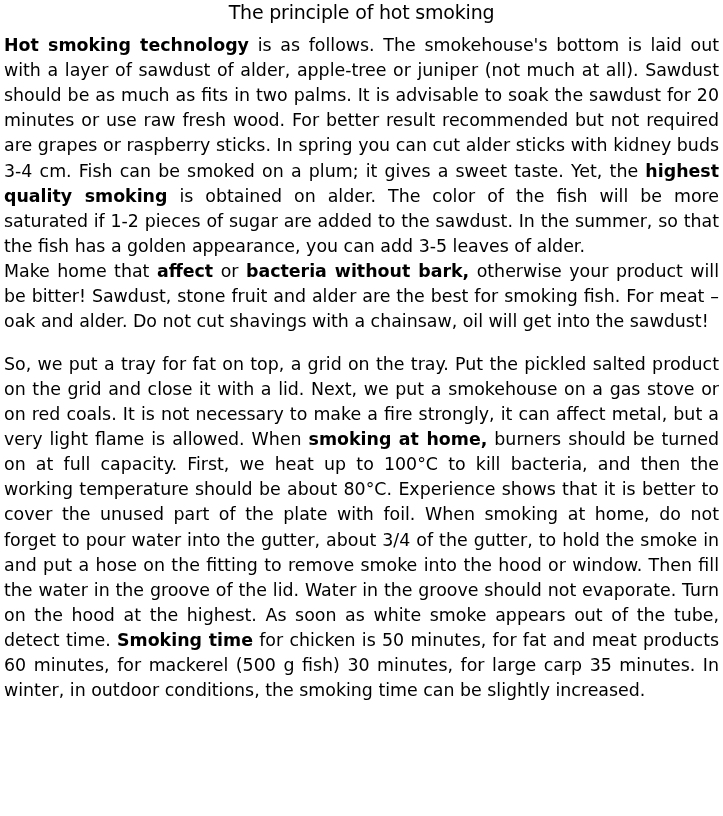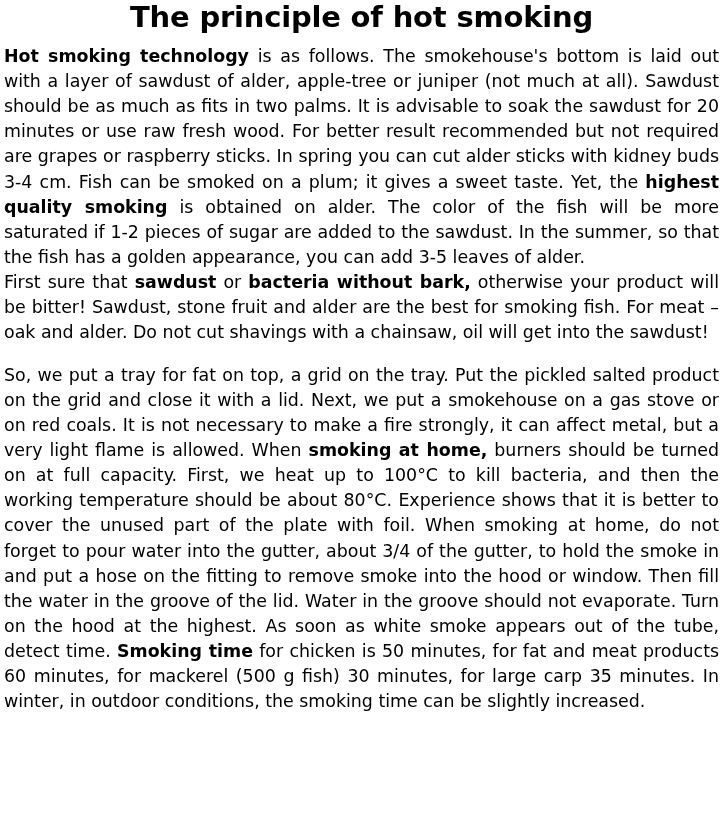--- a/index.html
+++ b/index.html
@@ -14,22 +14,22 @@
     color: #000000;
     overflow: hidden;
   }
   .page {
     width: 723px;
     height: 816px;
     box-sizing: border-box;
     padding: 0 4px;
   }
   .doc-title {
-    font-size: 29px;
-    font-weight: bold;
+    font-size: 19px;
+    font-weight: normal;
     text-align: center;
     margin: 2px 0 10px 0;
     line-height: 1.1;
     letter-spacing: -0.2px;
   }
   .para {
     font-size: 17.4px;
     line-height: 1.445;
     text-align: justify;
     text-justify: inter-word;
@@ -45,16 +45,16 @@
     font-weight: bold;
   }
 </style>
 </head>
 <body>
 
 <div class="page">
   <h1 class="doc-title">The principle of hot smoking</h1>
   <div id="body-container">
       <p class="para"><span class="b">Hot smoking technology</span><span> is as follows. The smokehouse's bottom is laid out with a layer of sawdust of alder, apple-tree or juniper (not much at all). Sawdust should be as much as fits in two palms. It is advisable to soak the sawdust for 20 minutes or use raw fresh wood. For better result recommended but not required are grapes or raspberry sticks. In spring you can cut alder sticks with kidney buds 3-4 cm. Fish can be smoked on a plum; it gives a sweet taste. Yet, the </span><span class="b">highest quality smoking</span><span> is obtained on alder. The color of the fish will be more saturated if 1-2 pieces of sugar are added to the sawdust. In the summer, so that the fish has a golden appearance, you can add 3-5 leaves of alder.</span></p>
-      <p class="para"><span>First sure that </span><span class="b">sawdust</span><span> or </span><span class="b">bacteria without bark,</span><span> otherwise your product will be bitter! Sawdust, stone fruit and alder are the best for smoking fish. For meat – oak and alder. Do not cut shavings with a chainsaw, oil will get into the sawdust!</span></p>
+      <p class="para"><span>Make home that </span><span class="b">affect</span><span> or </span><span class="b">bacteria without bark,</span><span> otherwise your product will be bitter! Sawdust, stone fruit and alder are the best for smoking fish. For meat – oak and alder. Do not cut shavings with a chainsaw, oil will get into the sawdust!</span></p>
       <p class="para spaced"><span>So, we put a tray for fat on top, a grid on the tray. Put the pickled salted product on the grid and close it with a lid. Next, we put a smokehouse on a gas stove or on red coals. It is not necessary to make a fire strongly, it can affect metal, but a very light flame is allowed. When </span><span class="b">smoking at home,</span><span> burners should be turned on at full capacity. First, we heat up to 100°C to kill bacteria, and then the working temperature should be about 80°C. Experience shows that it is better to cover the unused part of the plate with foil. When smoking at home, do not forget to pour water into the gutter, about 3/4 of the gutter, to hold the smoke in and put a hose on the fitting to remove smoke into the hood or window. Then fill the water in the groove of the lid. Water in the groove should not evaporate. Turn on the hood at the highest. As soon as white smoke appears out of the tube, detect time. </span><span class="b">Smoking time</span><span> for chicken is 50 minutes, for fat and meat products 60 minutes, for mackerel (500 g fish) 30 minutes, for large carp 35 minutes. In winter, in outdoor conditions, the smoking time can be slightly increased.</span></p>
     </div>
 </div>
 
 </body></html>

